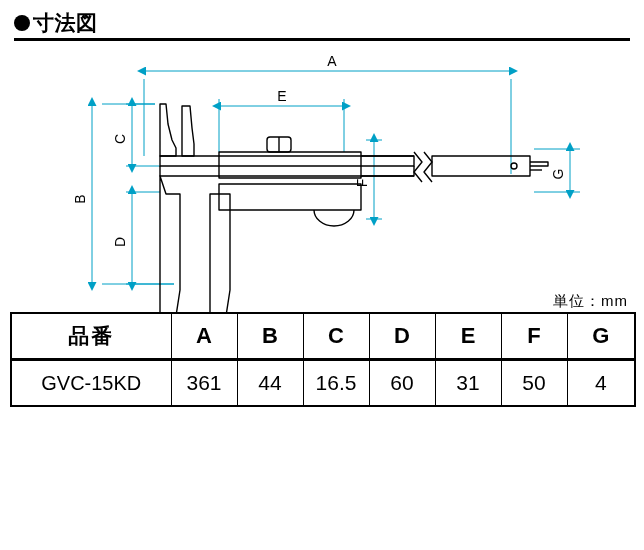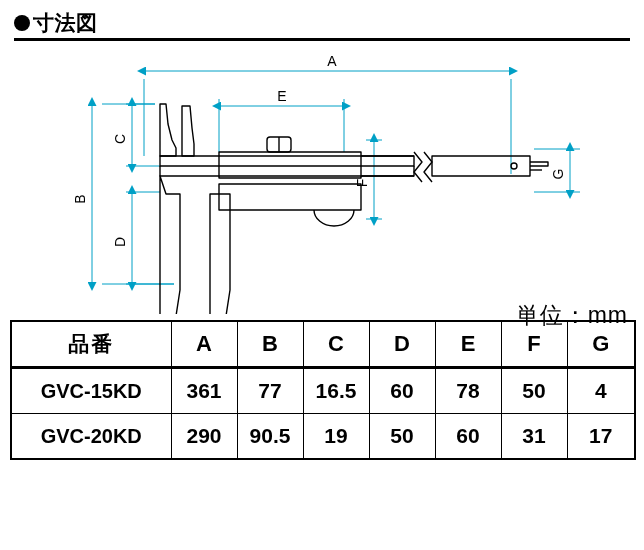--- a/index.html
+++ b/index.html
@@ -64,42 +64,42 @@
     height: 270px;
   }
   .drawing svg {
     display: block;
   }
 
   
   .unit-note {
     position: absolute;
     right: 16px;
-    top: 300px;
-    font-size: 23px;
+    top: 292px;
+    font-size: 15px;
     letter-spacing: 1px;
   }
 
   
   .table-wrap {
     position: absolute;
     left: 10px;
-    top: 320px;
+    top: 312px;
     width: 624px;
     border-radius: 32px;
   }
   table.spec {
     border-collapse: collapse;
     width: 624px;
     table-layout: fixed;
   }
   table.spec th, table.spec td {
     border: 1px solid #000;
     text-align: center;
-    font-weight: bold;
+    font-weight: normal;
     font-size: 21px;
     height: 44px;
     padding: 0;
   }
   table.spec thead th {
     font-weight: bold;
     font-size: 22px;
     border-bottom: 3px solid #000;
   }
   table.spec thead th:first-child {
@@ -240,34 +240,24 @@
           <th>D</th>
           <th>E</th>
           <th>F</th>
           <th>G</th>
         </tr>
       </thead>
       <tbody>
         <tr>
           <td>GVC-15KD</td>
           <td>361</td>
-          <td>77</td>
+          <td>44</td>
           <td>16.5</td>
           <td>60</td>
-          <td>78</td>
+          <td>31</td>
           <td>50</td>
           <td>4</td>
-        </tr>
-        <tr>
-          <td>GVC-20KD</td>
-          <td>290</td>
-          <td>90.5</td>
-          <td>19</td>
-          <td>50</td>
-          <td>60</td>
-          <td>31</td>
-          <td>17</td>
         </tr>
       </tbody>
     </table>
   </div>
 
 </div>
 
 </body></html>

